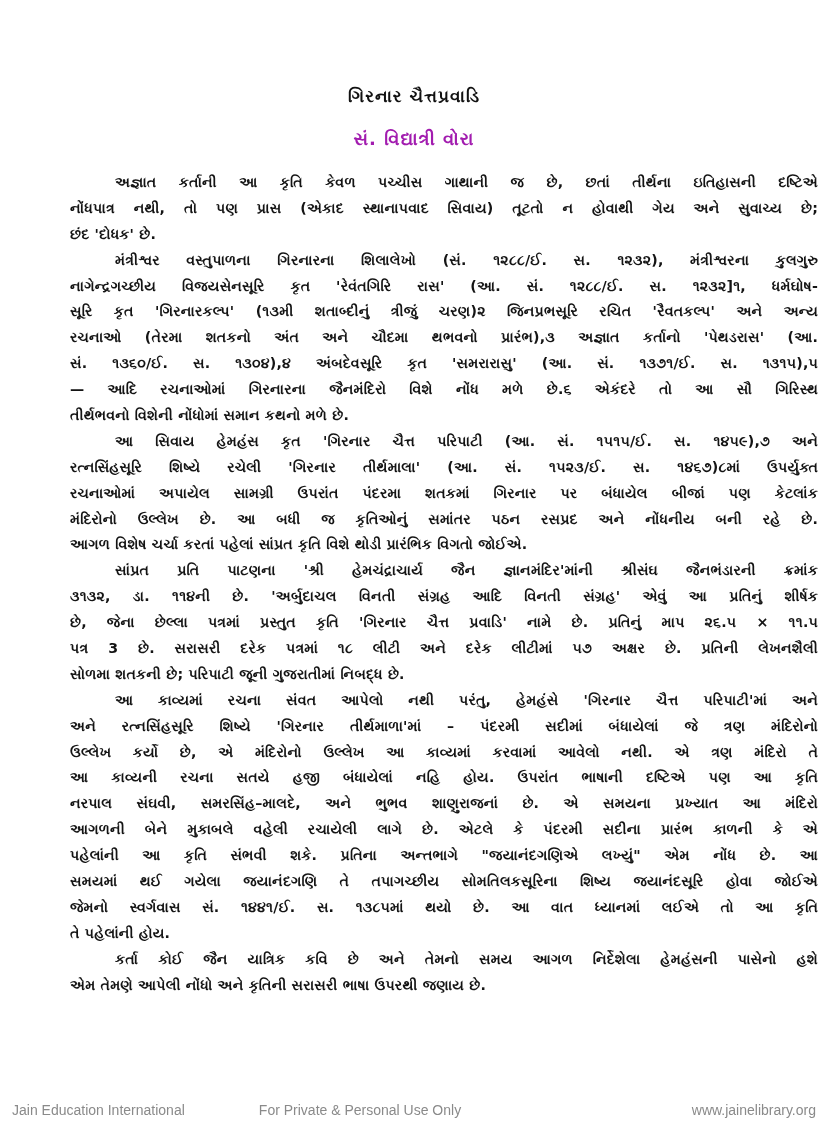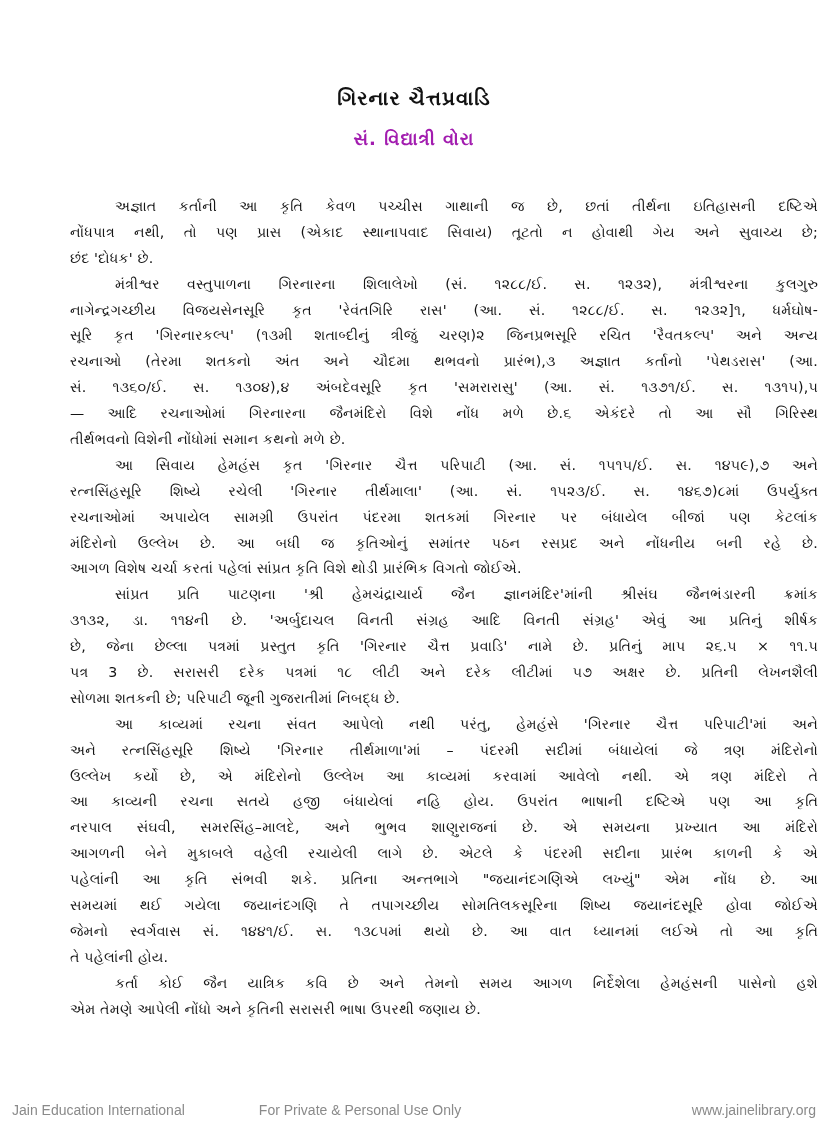--- a/index.html
+++ b/index.html
@@ -19,40 +19,41 @@
       position: absolute;
       left: 0; top: 0;
       width: 828px;
       height: 1133px;
     }
     .title {
       position: absolute;
       left: 0; top: 86px;
       width: 828px;
       text-align: center;
-      font-size: 20px;
+      font-size: 17px;
       font-weight: bold;
       letter-spacing: 1px;
       color: #111;
     }
     .subtitle {
       position: absolute;
       left: 0; top: 128px;
       width: 828px;
       text-align: center;
       font-size: 18px;
       font-weight: bold;
       letter-spacing: 1px;
       color: #a21caf;
     }
     .body-text {
       position: absolute;
       left: 70px;
-      top: 194px;
+      top: 170px;
       width: 748px;
+      font-weight: bold;
     }
     .line {
       display: block;
       height: 25.9px;
       line-height: 25.9px;
       font-size: 14.2px;
       white-space: nowrap;
       text-align: justify;
       text-align-last: justify;
       color: #141414;

